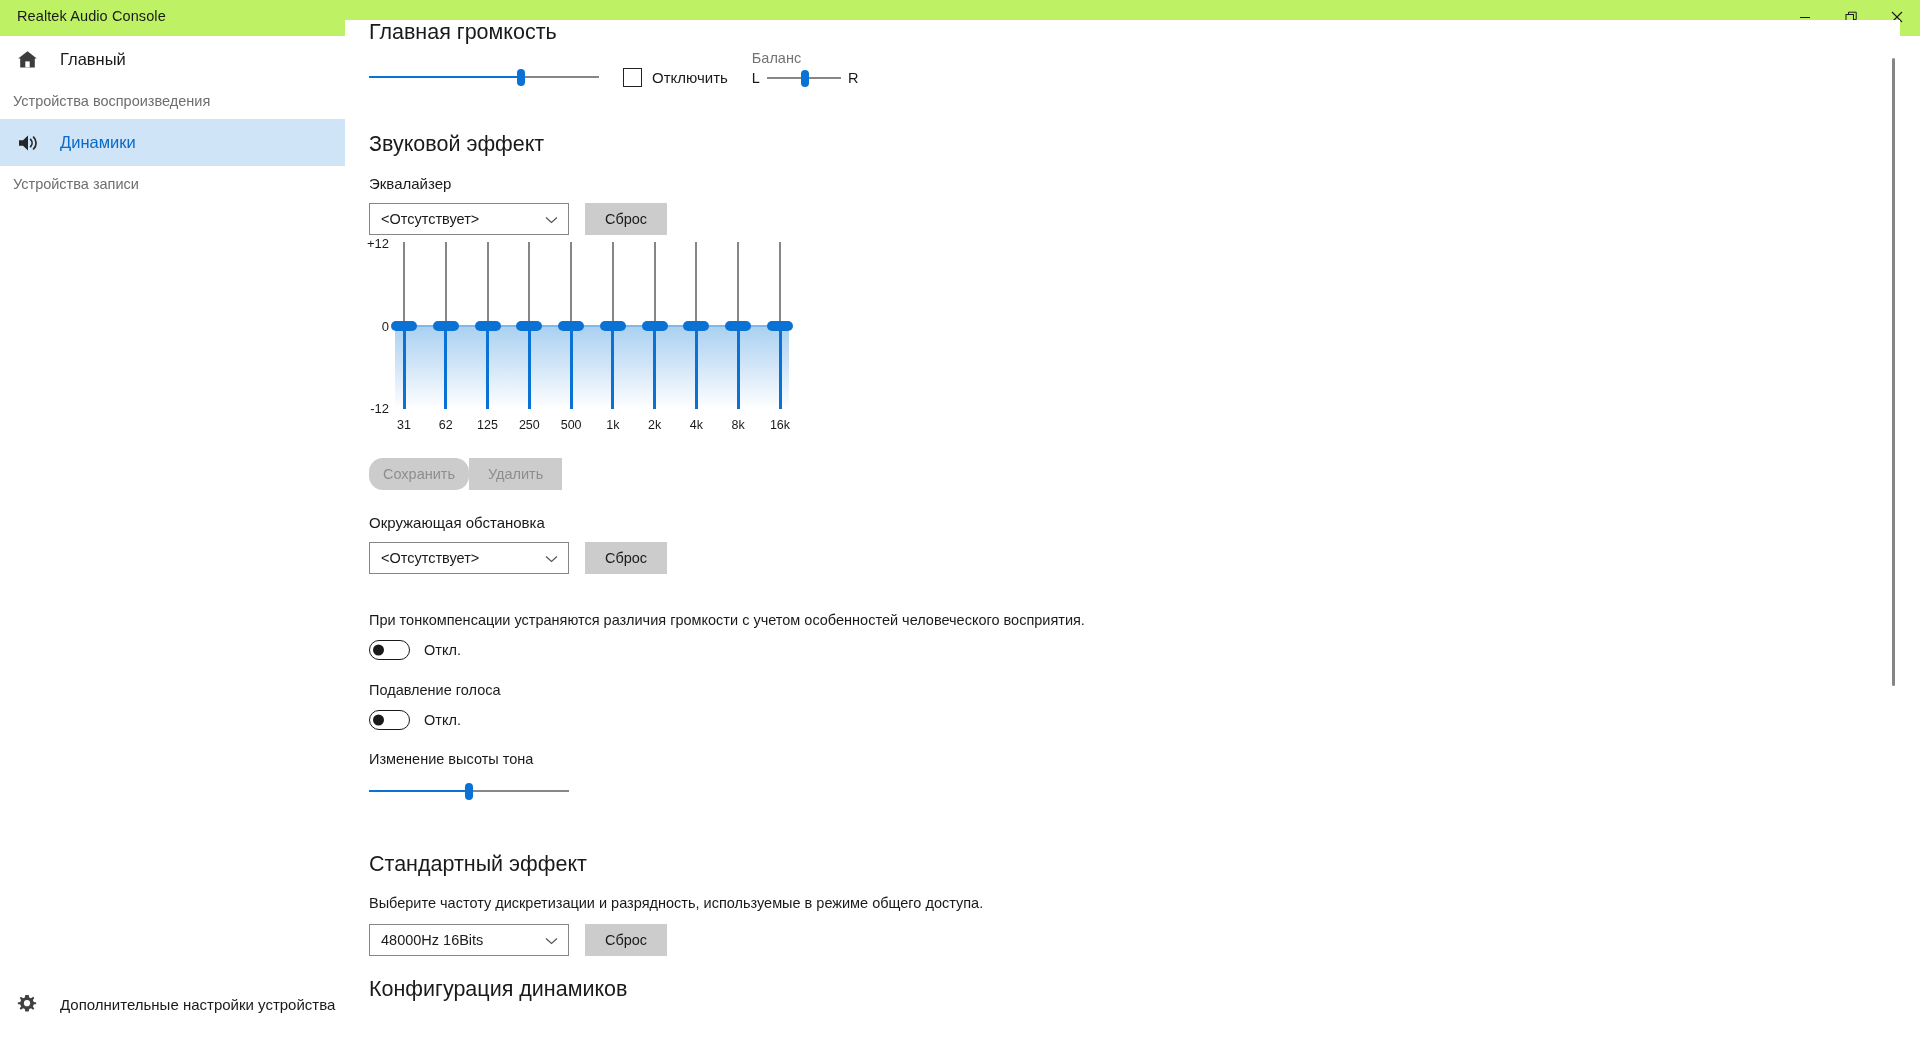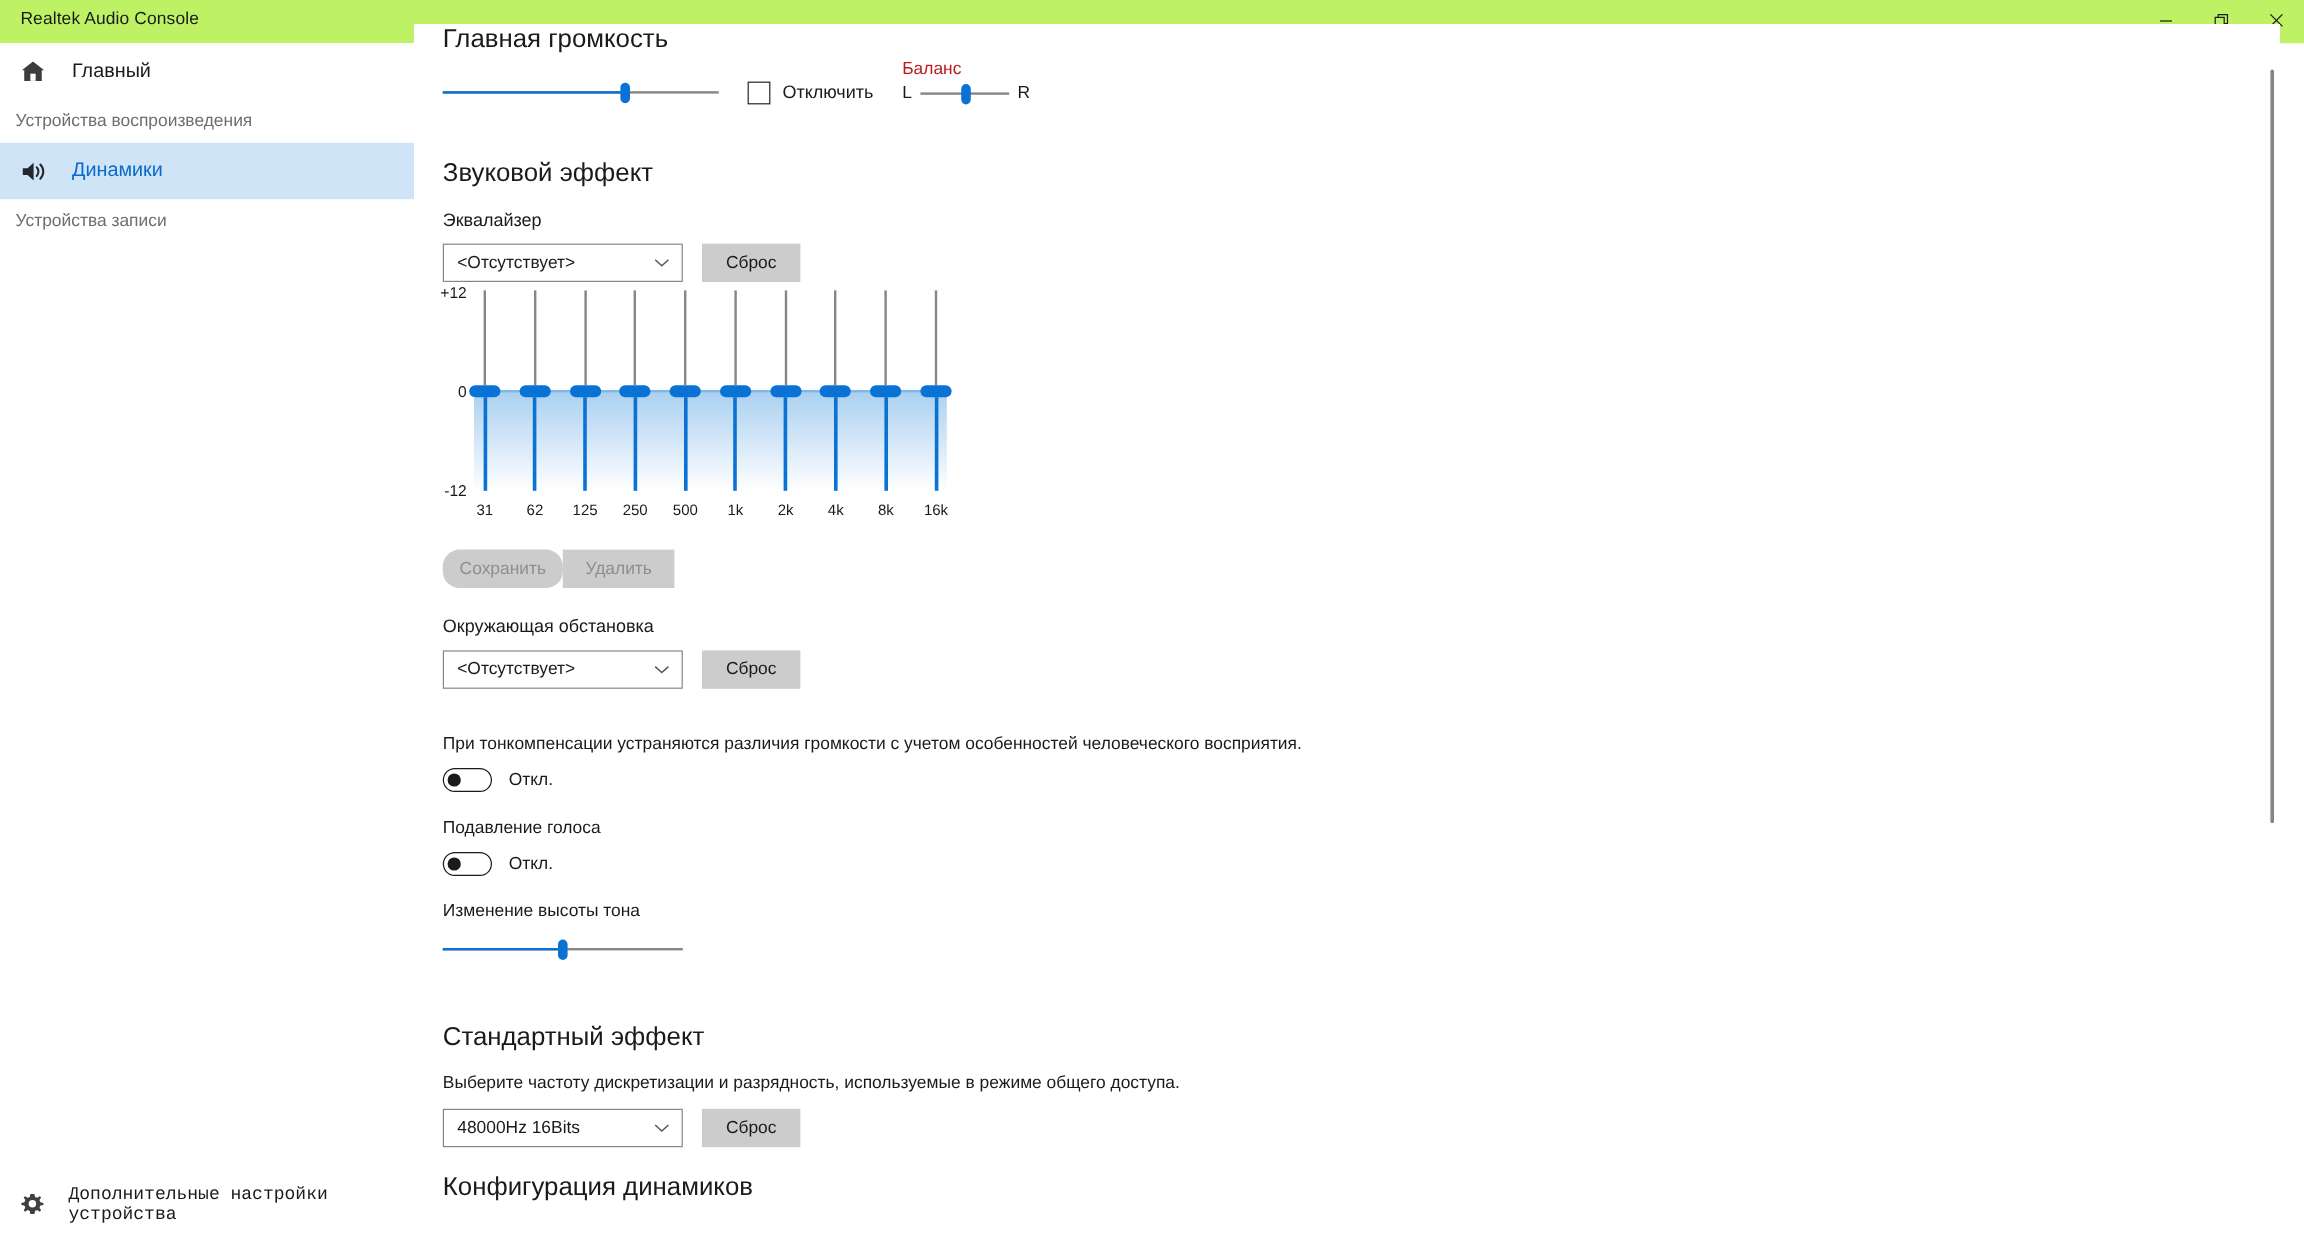--- a/index.html
+++ b/index.html
@@ -90,21 +90,21 @@
     align-items: center;
   }
   .nav-top { margin-top: 0px; }
   .nav-bottom {
     position: absolute;
     left: 0;
     bottom: 12px;
     width: 345px;
   }
   .nav-bottom .nav-item { height: 48px; }
-  .nav-bottom .nav-label { font-size: 15px; font-family: Liberation Mono, monospace; }
+  .nav-bottom .nav-label { font-size: 15px; }
 
   
   .content {
     position: absolute;
     left: 345px; top: 20px;
     width: 1555px;
     height: 1004px;
     overflow: hidden;
     background: #ffffff;
   }
@@ -153,21 +153,21 @@
   .cb-row { display: flex; align-items: center; }
   .cb-box {
     width: 19px; height: 19px;
     border: 1.6px solid #232323;
     background: #ffffff;
   }
   .cb-label { font-size: 15px; margin-left: 10px; color: #1a1a1a; }
 
   
   .balance-wrap { position: relative; }
-  .balance-title { font-size: 14.5px; color: #b91c1c; }
+  .balance-title { font-size: 14.5px; color: #737373; }
   .balance-row { display: flex; align-items: center; margin-top: 3px; }
   .balance-row .lr { font-size: 14.5px; color: #1a1a1a; }
   .bal-slider { position: relative; width: 74px; height: 18px; margin: 0 7px; }
   .bal-slider .track {
     position: absolute; top: 8px; left: 0; right: 0;
     height: 2px; background: #868686;
   }
   .bal-slider .thumb {
     position: absolute; top: 1px;
     width: 8px; height: 17px; border-radius: 4px;

